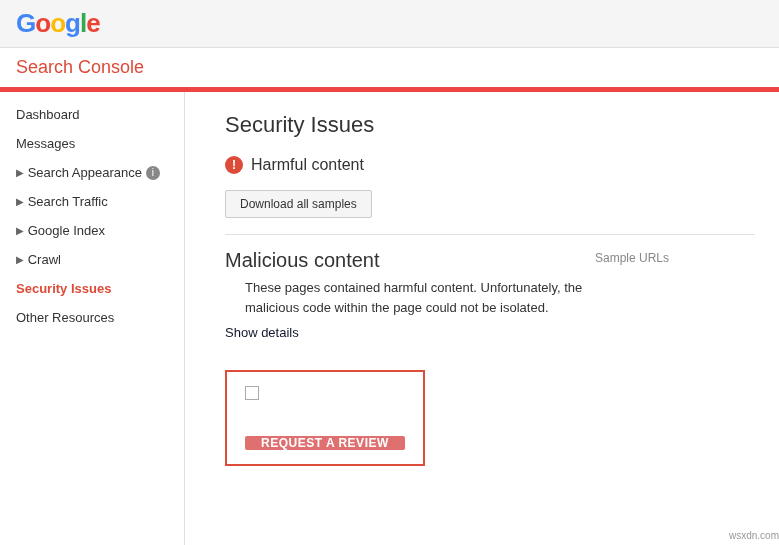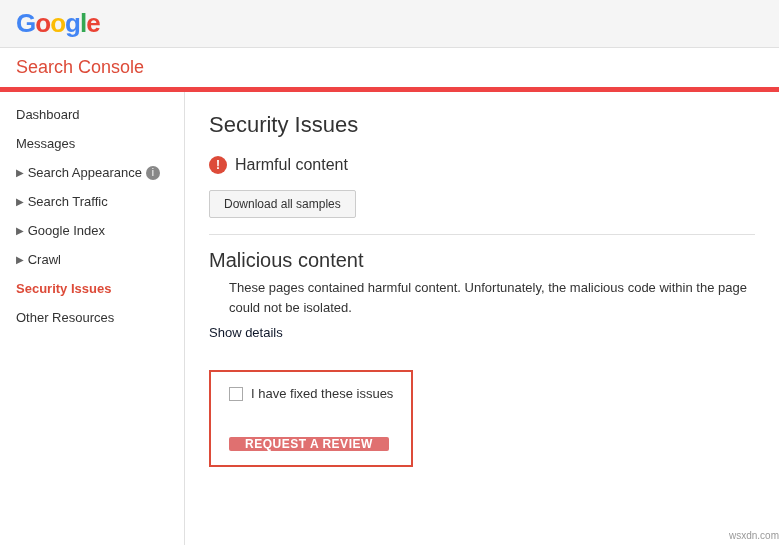--- a/index.html
+++ b/index.html
@@ -27,20 +27,21 @@
     #sc-header span {
       color: #dd4b39;
       font-size: 18px;
       font-weight: 400;
     }
 
     
     #layout {
       display: flex;
       height: calc(545px - 92px);
+      gap: 16px;
     }
 
     
     #sidebar {
       width: 185px;
       min-width: 185px;
       border-right: 1px solid #e0e0e0;
       padding-top: 8px;
       background: #fff;
       overflow-y: auto;
@@ -297,28 +298,28 @@
     <button class="download-btn">Download all samples</button>
 
     
     <div class="content-section">
       <div class="content-row">
         <div class="content-left">
           <div class="content-title">Malicious content</div>
           <div class="content-desc">These pages contained harmful content. Unfortunately, the malicious code within the page could not be isolated.</div>
           <a class="show-details-link">Show details</a>
         </div>
+        <div class="content-right">Sample URLs</div>
       </div>
     </div>
 
     
     <div class="fix-section">
       <div class="fix-row">
         <div class="fix-checkbox"></div>
-        <label class="fix-label">I have fixed these issues</label>
       </div>
       <button class="request-btn">REQUEST A REVIEW</button>
     </div>
 
   </main>
 </div>
 
 <div id="watermark">wsxdn.com</div>
 
 </body></html>

